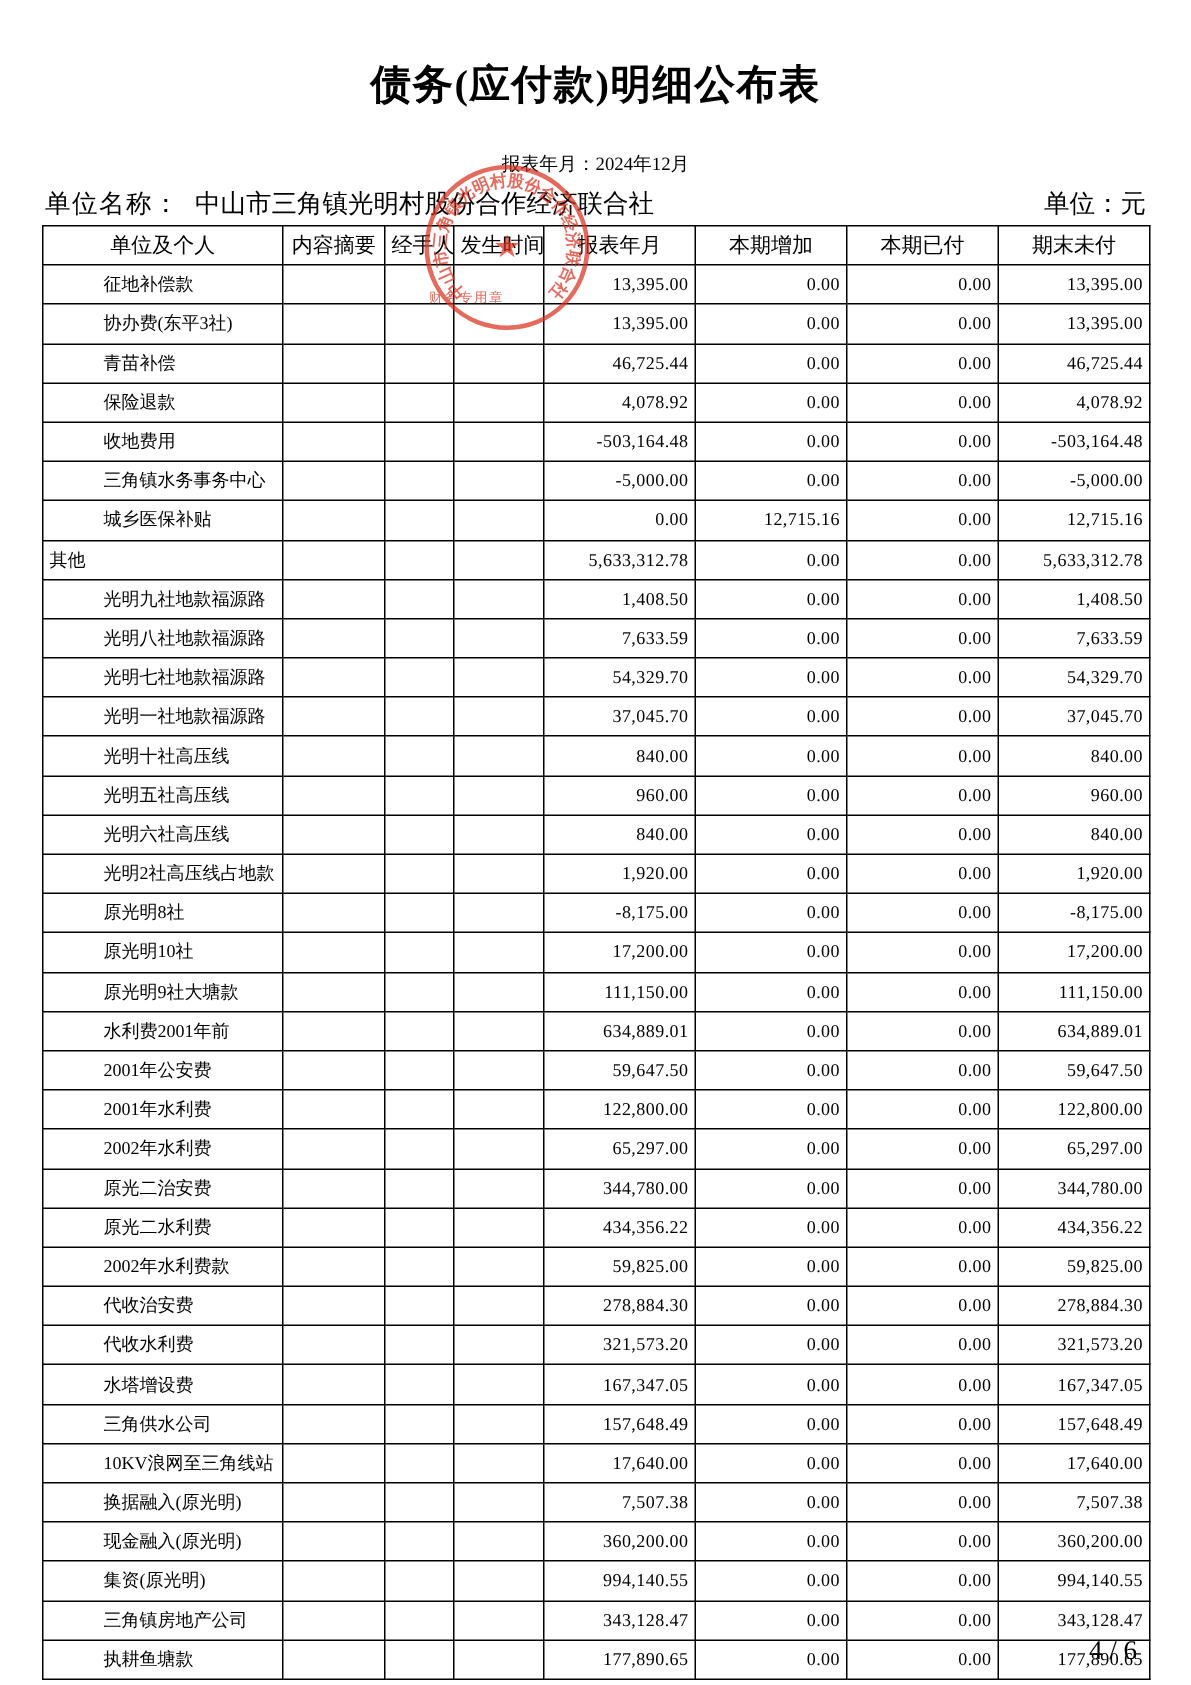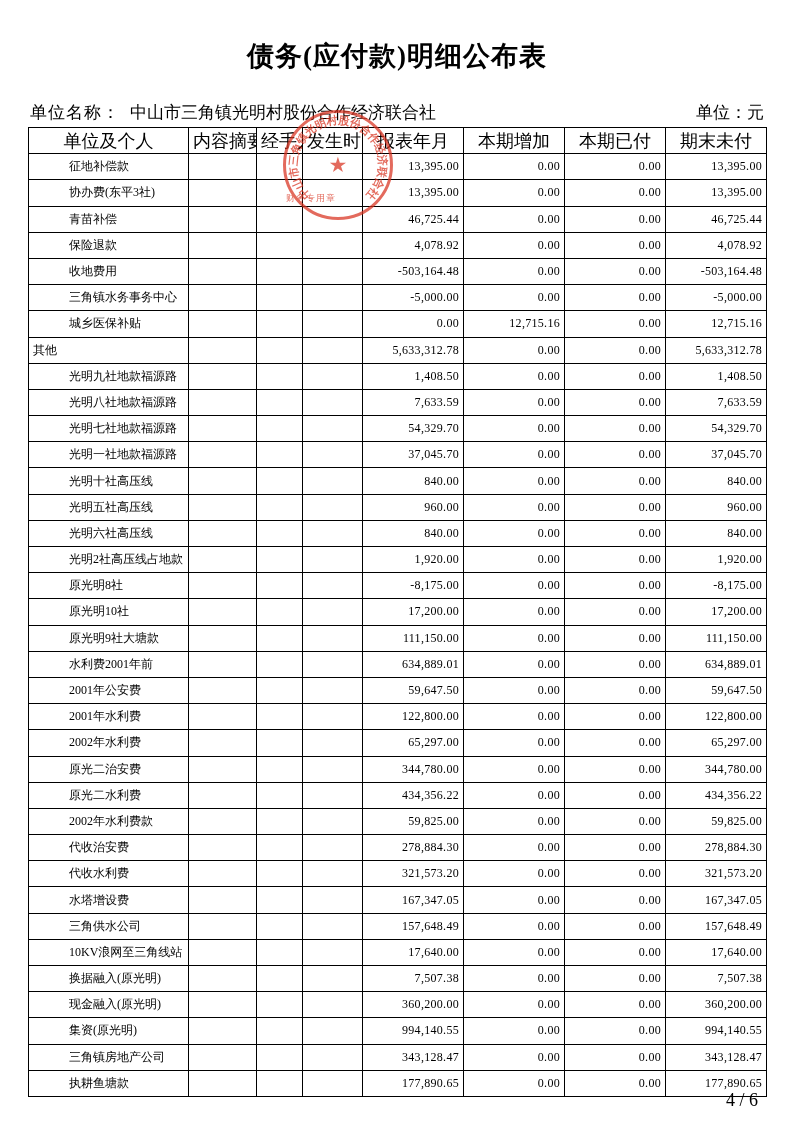--- a/index.html
+++ b/index.html
@@ -65,21 +65,21 @@
   table.sheet th, table.sheet td {
     border: 1px solid #000;
     height: 25.2px;
     padding: 0 4px;
     font-weight: normal;
     overflow: hidden;
     white-space: nowrap;
   }
   table.sheet th {
     text-align: center;
-    font-size: 18px;
+    font-size: 14px;
   }
   td.name {
     text-align: left;
     padding-left: 10px;
   }
   td.name.indent {
     padding-left: 40px;
   }
   td.num {
     text-align: right;
@@ -148,20 +148,21 @@
     letter-spacing: 1px;
   }
 </style>
 </head>
 <body>
 
 <div class="page">
 
   <div class="doc-title">债务(应付款)明细公布表</div>
 
+  <div class="report-period">报表年月：2024年12月</div>
 
   <div class="meta-row">
     <div class="meta-left">
       <span class="unit-name-label">单位名称：</span><span class="unit-name-value">中山市三角镇光明村股份合作经济联合社</span>
     </div>
     <div class="meta-right">单位：元</div>
   </div>
 
   <table class="sheet">
     <colgroup>

